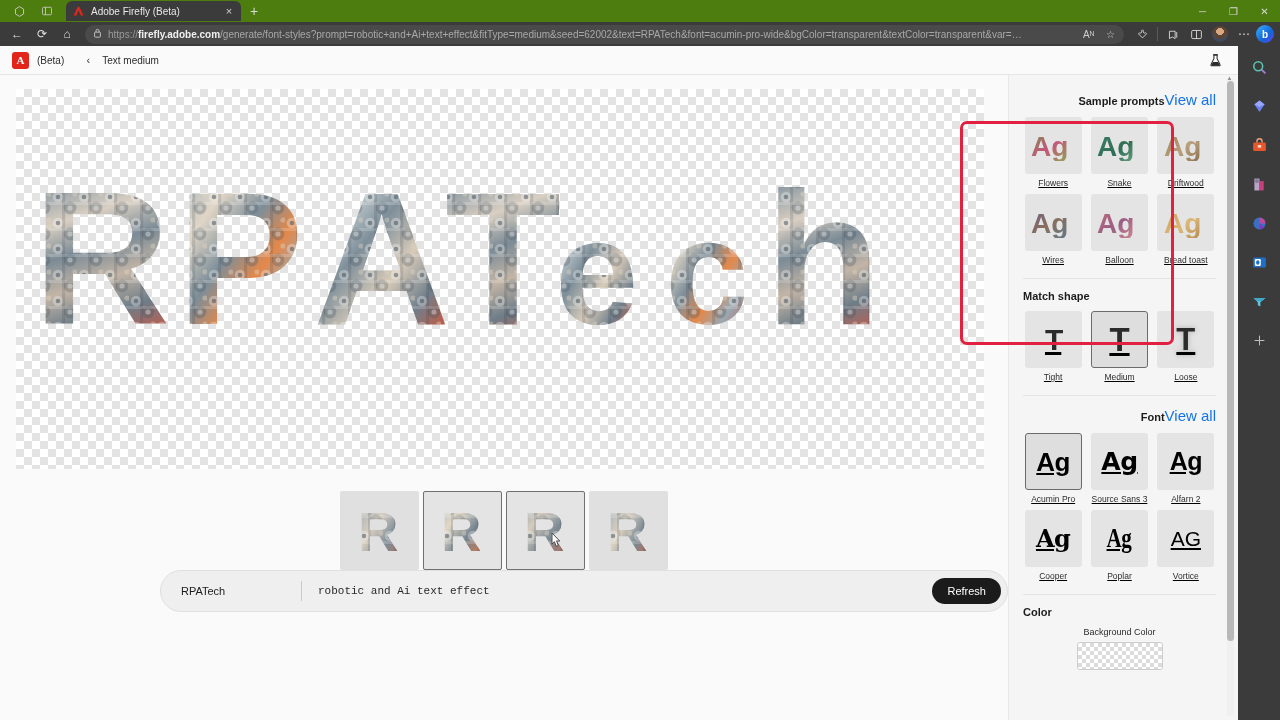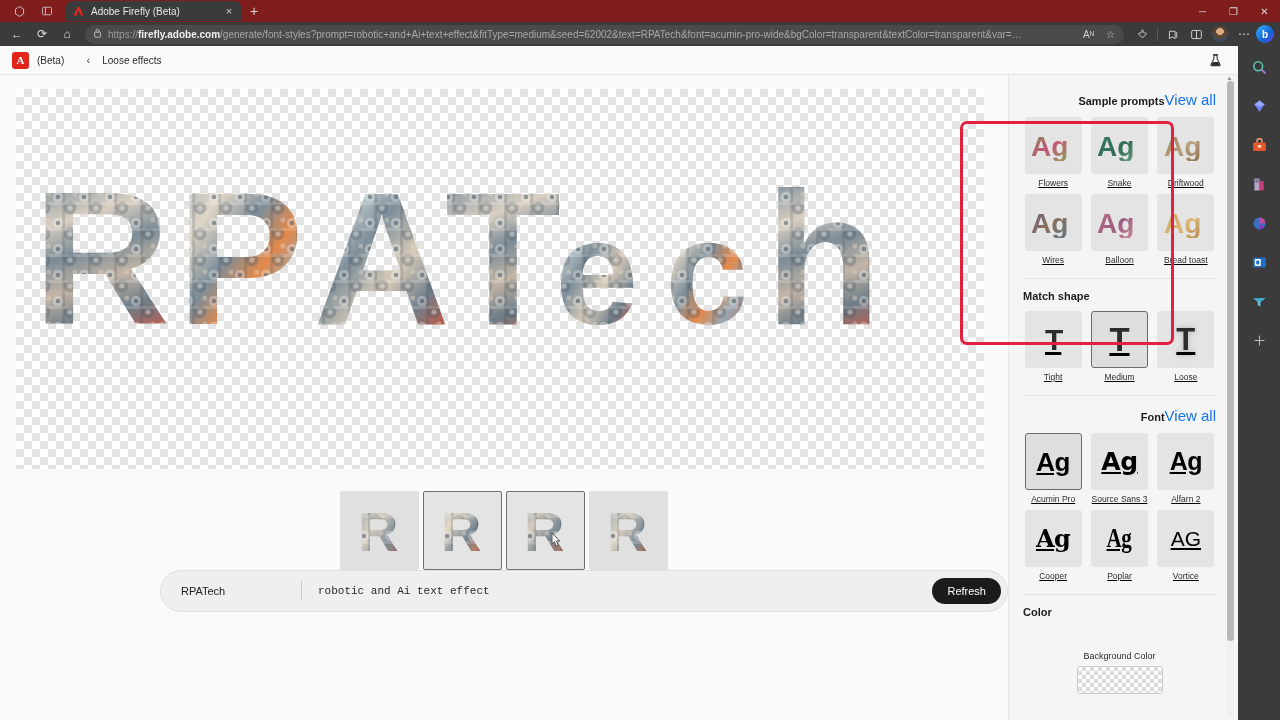--- a/index.html
+++ b/index.html
@@ -7,21 +7,21 @@
   body {
     font-family: "Liberation Sans", sans-serif;
     background: #2b2b2b;
     -webkit-font-smoothing: antialiased;
   }
 
   
   .browser { width: 1280px; height: 720px; position: relative; display: flex; flex-direction: column; background:#3b3b3b; }
 
   .titlebar {
-    height: 22px; background: #7f1d1d; display: flex; align-items: flex-end;
+    height: 22px; background: #4d7c0f; display: flex; align-items: flex-end;
     position: relative; flex: 0 0 22px;
   }
   .tb-left { display: flex; align-items: center; height: 22px; padding-left: 6px; gap: 2px; }
   .tb-icon {
     width: 26px; height: 20px; display: flex; align-items: center; justify-content: center;
     color: #cfcfcf;
   }
   .tab {
     height: 20px; min-width: 175px; max-width: 175px; background: #3b3b3b;
     border-radius: 6px 6px 0 0; display: flex; align-items: center;
@@ -173,21 +173,21 @@
   .font-acumin { font-family: "Liberation Sans", sans-serif; font-weight: 800; font-size: 26px; }
   .font-source { font-family: "DejaVu Sans", sans-serif; font-weight: 700; font-size: 25px; }
   .font-alfarn { font-family: "Liberation Sans", sans-serif; font-weight: 800; font-size: 25px; }
   .font-cooper { font-family: "DejaVu Serif", serif; font-weight: 700; font-size: 24px; }
   .font-poplar { font-family: "Liberation Serif", serif; font-weight: 700; font-size: 27px; transform: scaleX(.78); }
   .font-vortice { font-family: "Liberation Sans", sans-serif; font-weight: 400; font-size: 21px; letter-spacing: 0px; }
 
   .tletter { font-family: "Liberation Sans", sans-serif; font-weight: 900; color: #2b2b2b; line-height:1; }
 
   .color-row { display: flex; gap: 10px; margin-top: 9px; }
-  .color-col { flex: 1; display: flex; flex-direction: column; align-items: center; margin-top: 24px; }
+  .color-col { flex: 1; display: flex; flex-direction: column; align-items: center; }
   .color-label { font-size: 9px; color: #2c2c2c; margin-bottom: 5px; }
   .swatch {
     width: 86px; height: 28px; border: 1px solid #cdcdcd; border-radius: 3px;
     background-color: #fff;
     background-image:
       linear-gradient(45deg, #dcdcdc 25%, transparent 25%, transparent 75%, #dcdcdc 75%),
       linear-gradient(45deg, #dcdcdc 25%, transparent 25%, transparent 75%, #dcdcdc 75%);
     background-size: 8px 8px; background-position: 0 0, 4px 4px;
   }
   .swatch.plain {
@@ -287,21 +287,21 @@
   </div>
 
   <div class="viewport">
 
     <div class="page">
 
       <div class="app-header">
         <div class="ff-logo">A</div>
         <div class="beta-label">(Beta)</div>
         <div class="back-chevron">‹</div>
-        <div class="crumb">Loose effects</div>
+        <div class="crumb">Text medium</div>
         <div class="flask-btn">
           <svg width="15" height="15" viewBox="0 0 16 16">
               <path d="M6.3 2v4.1L3.2 12.2A1 1 0 004.1 13.7h7.8a1 1 0 00.9-1.5L9.7 6.1V2z" fill="none" stroke="#2b2b2b" stroke-width="1.1"></path>
               <path d="M5.3 9.5h5.4l1.5 2.8a.8.8 0 01-.7 1.3H4.5a.8.8 0 01-.7-1.3z" fill="#2b2b2b"></path>
               <line x1="5.6" y1="2" x2="10.4" y2="2" stroke="#2b2b2b" stroke-width="1.3"></line>
             </svg>
         </div>
       </div>
 
       <div class="app-body">

